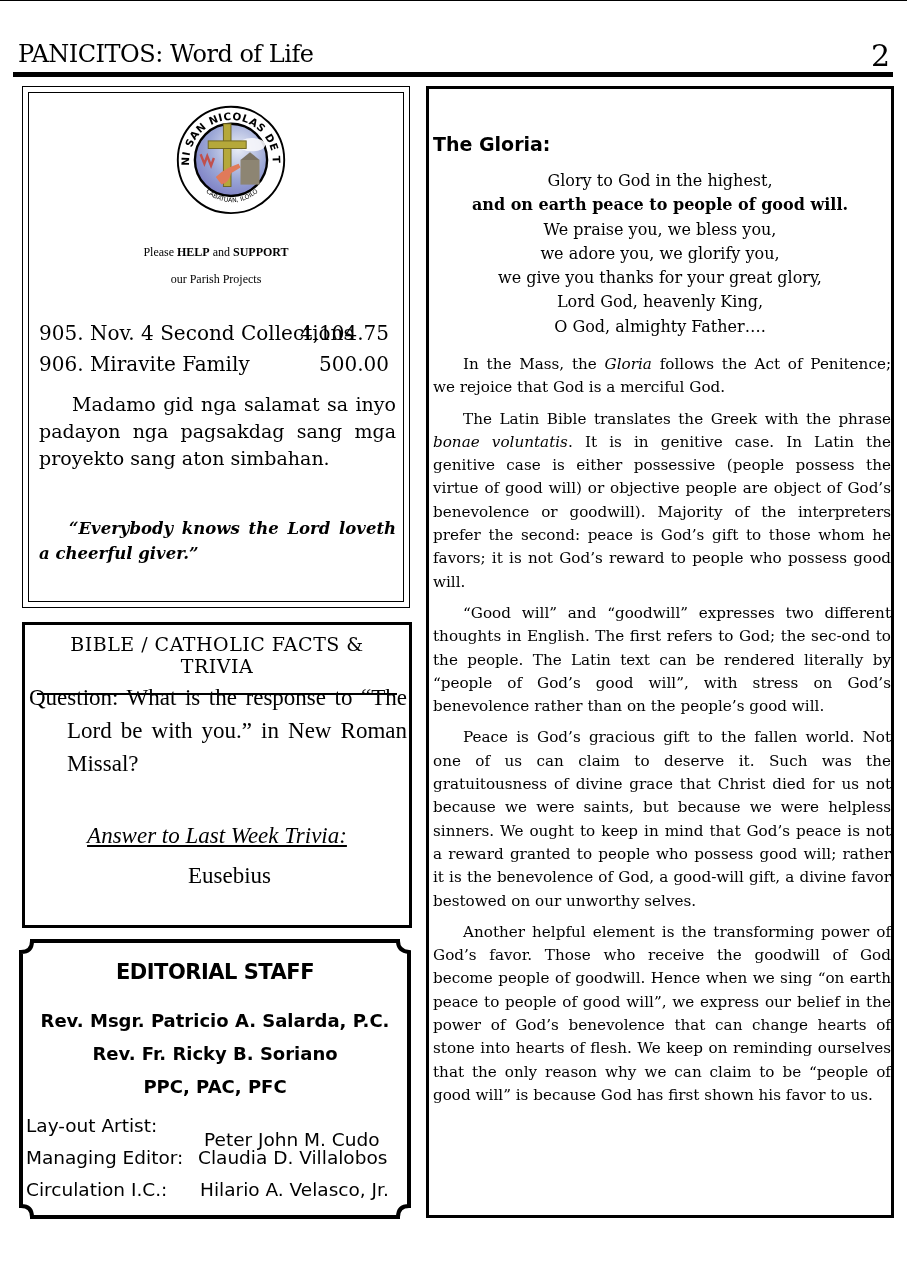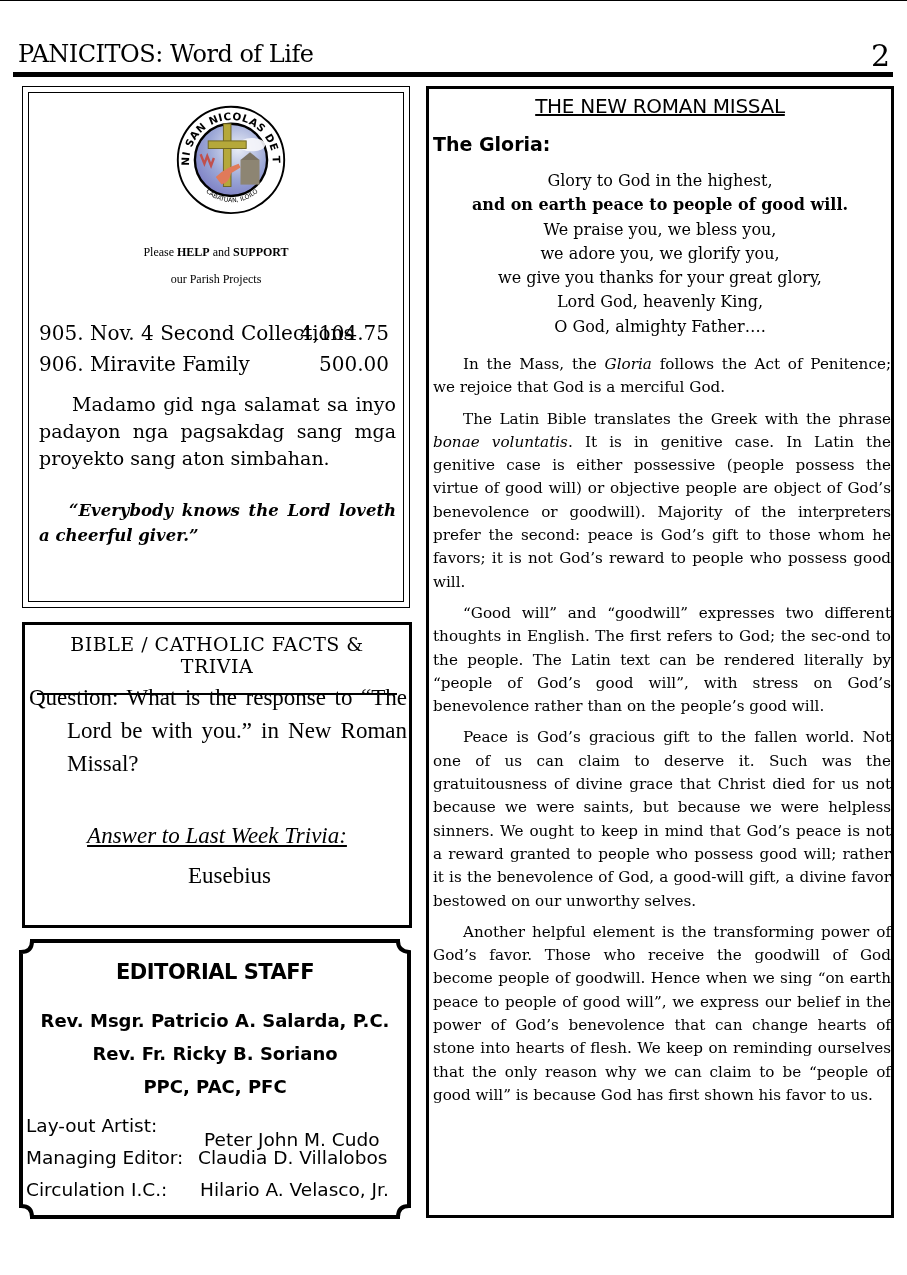--- a/index.html
+++ b/index.html
@@ -11,21 +11,21 @@
   .masthead-rule { position: absolute; left: 13px; top: 72px; width: 880px; height: 5px; background: #000; }
 
   
   .support-box { position: absolute; left: 22px; top: 86px; width: 388px; height: 522px; border: 1px solid #000; box-sizing: border-box; }
   .support-inner { position: absolute; left: 5px; top: 5px; right: 5px; bottom: 5px; border: 1px solid #000; }
   .logo { position: absolute; left: 145px; top: 8px; width: 114px; height: 114px; }
   .support-heading { position: absolute; left: 0; right: 0; top: 146px; text-align: center; font-family: "Liberation Serif", serif; font-size: 12px; line-height: 27px; }
   .donation-row { position: absolute; left: 10px; width: 350px; font-family: "DejaVu Serif", serif; font-size: 20px; }
   .donation-row .amount { position: absolute; right: 0; top: 0; }
   .thanks { position: absolute; left: 10px; width: 357px; top: 298px; font-family: "DejaVu Serif", serif; font-size: 19px; line-height: 27px; text-align: justify; text-indent: 33px; }
-  .quote { position: absolute; left: 10px; width: 357px; top: 405px; font-family: "DejaVu Serif", serif; font-size: 16.5px; font-weight: bold; font-style: italic; line-height: 25px; text-align: justify; text-indent: 30px; }
+  .quote { position: absolute; left: 10px; width: 357px; top: 423px; font-family: "DejaVu Serif", serif; font-size: 16.5px; font-weight: bold; font-style: italic; line-height: 25px; text-align: justify; text-indent: 30px; }
 
   .trivia-box { position: absolute; left: 22px; top: 622px; width: 390px; height: 306px; border: 3px solid #000; box-sizing: border-box; }
   .trivia-heading { position: absolute; left: 12px; right: 12px; top: 8px; text-align: center; font-family: "DejaVu Serif", serif; font-size: 19px; letter-spacing: 0.5px; padding-bottom: 16px; border-bottom: 2px solid #000; }
   .trivia-question { position: absolute; left: 4px; width: 378px; top: 56px; font-family: "Liberation Serif", serif; font-size: 23px; line-height: 33px; text-align: justify; padding-left: 38px; text-indent: -38px; box-sizing: border-box; }
   .trivia-answer-label { position: absolute; left: 0; right: 0; top: 198px; text-align: center; font-family: "Liberation Serif", serif; font-style: italic; font-size: 23px; }
   .trivia-answer-label span { text-decoration: underline; }
   .trivia-answer { position: absolute; left: 0; right: 0; top: 238px; text-align: center; font-family: "Liberation Serif", serif; font-size: 23px; padding-left: 25px; }
 
   .staff-box { position: absolute; left: 18px; top: 938px; width: 394px; height: 282px; }
   .staff-box svg.frame { position: absolute; left: 0; top: 0; }
@@ -127,21 +127,20 @@
     <span class="role">Managing Editor:</span>
     <span class="person" style="left:172px;">Claudia D. Villalobos</span>
   </div>
   <div class="staff-row" style="top:241px;">
     <span class="role">Circulation I.C.:</span>
     <span class="person" style="left:174px;">Hilario A. Velasco, Jr.</span>
   </div>
 </section>
 
 <article class="missal-box">
-  <div class="missal-title">THE NEW ROMAN MISSAL</div>
   <div class="gloria-heading">The Gloria:</div>
   <div class="gloria-lines">
     <div>Glory to God in the highest,</div>
     <div class="bold">and on earth peace to people of good will.</div>
     <div>We praise you, we bless you,</div>
     <div>we adore you, we glorify you,</div>
     <div>we give you thanks for your great glory,</div>
     <div>Lord God, heavenly King,</div>
     <div>O God, almighty Father….</div>
   </div>

